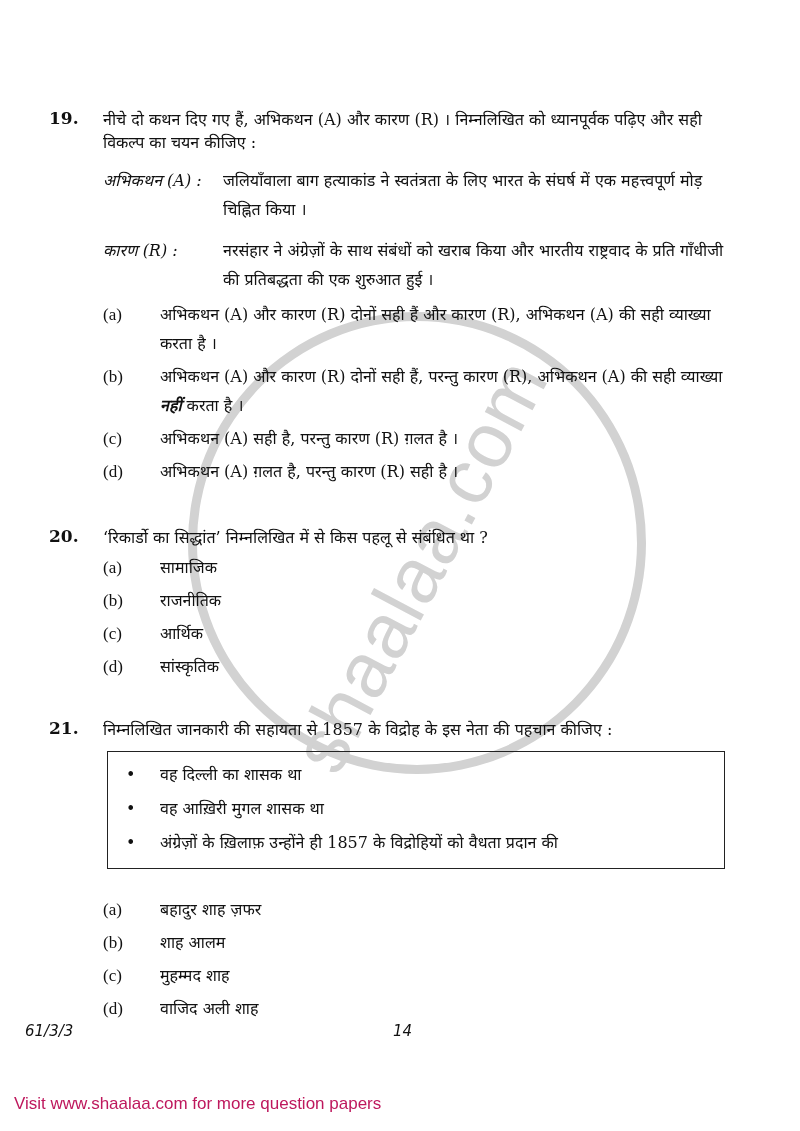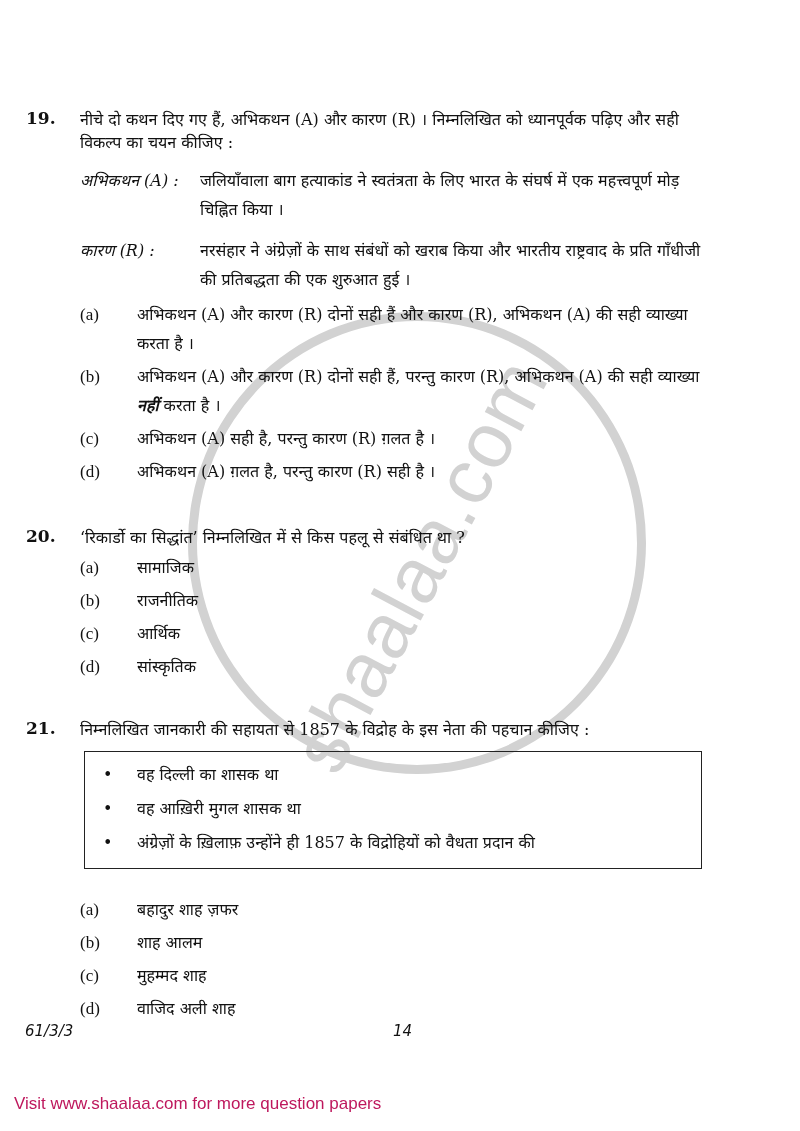--- a/index.html
+++ b/index.html
@@ -12,21 +12,21 @@
       position: absolute; left: 188px; top: 312px; width: 458px; height: 462px;
       border: 9px solid #d2d2d2; border-radius: 50%; box-sizing: border-box;
       pointer-events: none; z-index: 0;
     }
     .watermark-text {
       position: absolute; left: 180px; top: 520px; width: 480px; text-align: center;
       font-family: "Liberation Sans", sans-serif; font-size: 78px; color: #d2d2d2;
       transform: rotate(-62deg); transform-origin: center; z-index: 0; pointer-events: none;
       letter-spacing: 1px;
     }
-    .q { position: absolute; left: 26px; width: 690px; z-index: 1; }
+    .q { position: absolute; left: 49px; width: 690px; z-index: 1; }
     .qnum { position: absolute; left: 0; top: 0; font-weight: bold; font-size: 17px; }
     .qtext { margin-left: 54px; font-size: 16px; line-height: 23px; }
     .ar-row { display: flex; margin-left: 54px; margin-top: 8px; font-size: 16px; line-height: 29px; justify-content: flex-end; }
     .ar-label { width: 120px; flex: none; font-style: italic; }
     .ar-body { flex: 1; }
     .opt { display: flex; margin-left: 54px; font-size: 16px; line-height: 29px; margin-top: 4px; }
     .opt-key { width: 57px; flex: none; font-family: "Liberation Serif", serif; font-size: 17px; }
     .opt-text { flex: 1; }
     .em { font-style: italic; font-weight: bold; }
     .infobox {

